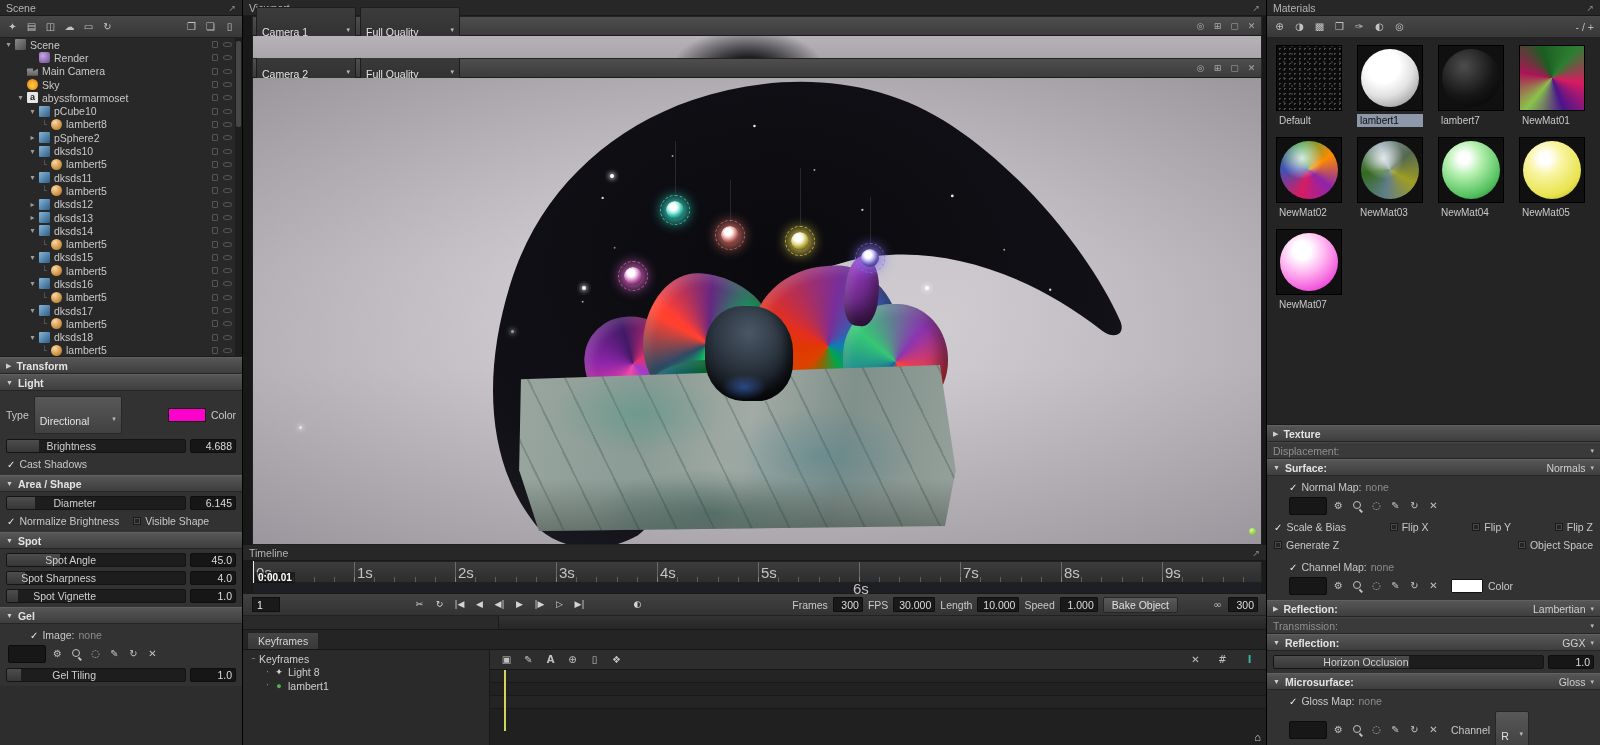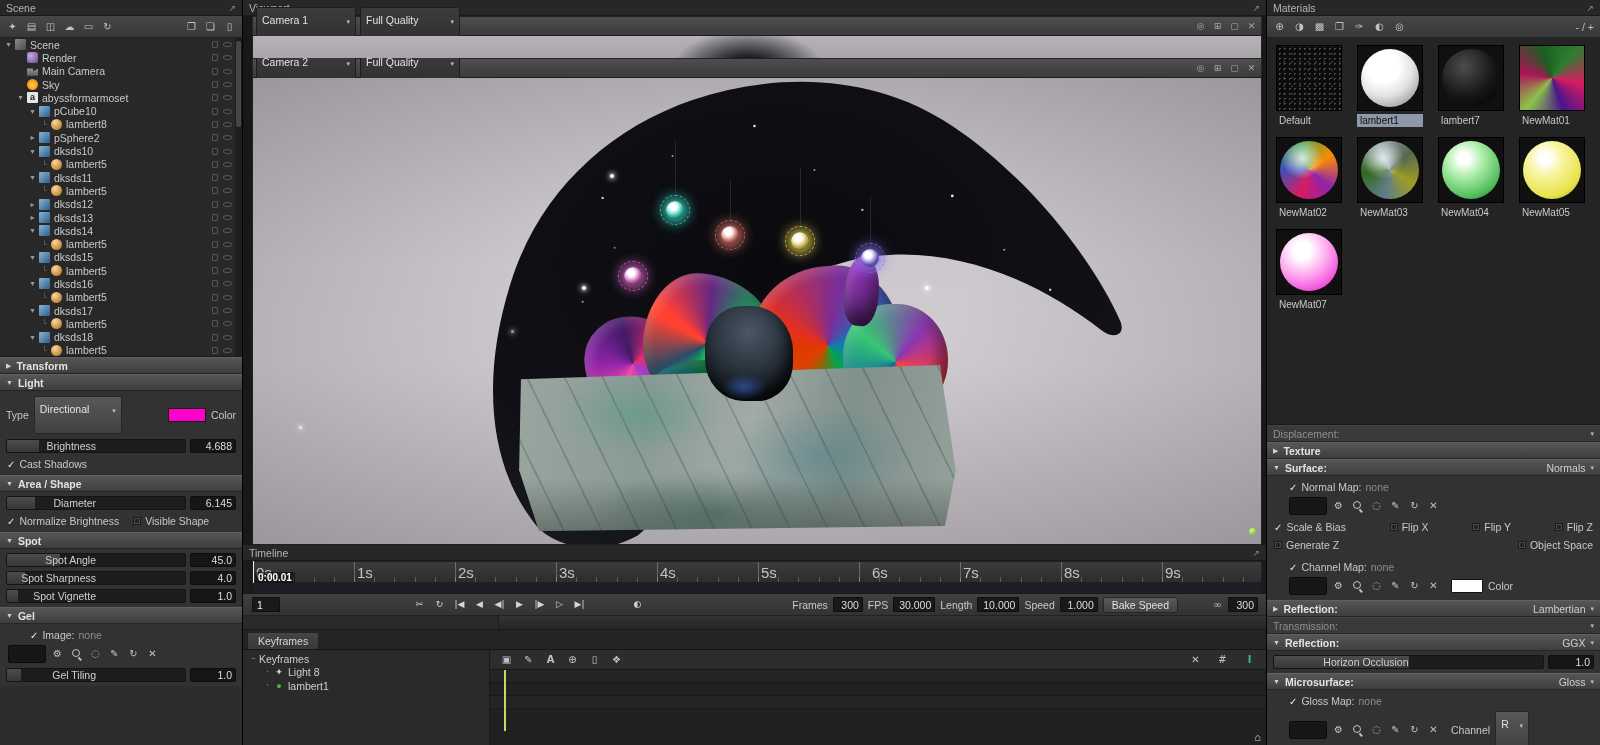--- a/index.html
+++ b/index.html
@@ -18,21 +18,21 @@
   .sech{height:17px;flex:0 0 17px;display:flex;align-items:center;gap:5px;padding:0 6px;
         background:linear-gradient(#565656,#3e3e3e);border-top:1px solid #616161;border-bottom:1px solid #252525;
         color:#e3e3e3;font-weight:bold}
   .sech .arr{font-size:7px;color:#cfcfcf}
   .sech.dim{background:#3a3a3a;border-top-color:#454545;color:#909090;font-weight:normal}
   .sech .mode{margin-left:auto;font-weight:normal;color:#cfcfcf;display:inline-flex;align-items:center}
   .sech .mode::after{content:"▾";font-size:7px;margin-left:5px;color:#bbb}
   .body{background:#323232;padding:2px 0}
   .prow{display:flex;align-items:center;gap:5px;padding:3px 6px}
   .plabel{color:#c8c8c8}
-  .dd{display:inline-flex;align-items:flex-end;justify-content:space-between;background:linear-gradient(#585858,#414141);
+  .dd{display:inline-flex;align-items:flex-start;justify-content:space-between;background:linear-gradient(#585858,#414141);
       border:1px solid #272727;border-radius:2px;padding:18px 5px;color:#e2e2e2;height:15px}
   .dd::after{content:"▾";font-size:7px;color:#bbb;margin-left:7px}
   .srow{display:flex;align-items:center;gap:4px;padding:2px 6px}
   .strack{position:relative;flex:1;height:14px;background:#1d1d1d;border:1px solid #141414;border-radius:2px;overflow:hidden}
   .sfill{position:absolute;left:0;top:0;bottom:0;background:linear-gradient(#4d4d4d,#373737)}
   .slabel{position:absolute;right:50%;top:0;line-height:13px;color:#cfcfcf;white-space:nowrap}
   .sval{width:46px;height:14px;background:#161616;border:1px solid #0e0e0e;border-radius:2px;color:#ddd;
         line-height:13px;text-align:right;padding:0 3px}
   .chkrow{display:flex;align-items:center;gap:14px;padding:3px 7px}
   .chk{display:inline-flex;align-items:center;gap:4px;color:#c8c8c8}
@@ -208,21 +208,21 @@
     <div class="tree">
         <div class="trow" style="padding-left: 3px;">
           <span class="texp">▾</span>
           <span class="ti ti-scene"></span>
           <span>Scene</span>
           <span class="trow-right">
             <i class="lockdot"></i>
             <i class="eyedot"></i>
           </span>
         </div>
-        <div class="trow" style="padding-left: 15px;">
+        <div class="trow" style="padding-left: 27px;">
           <span class="texp"></span>
           <span class="ti ti-render"></span>
           <span>Render</span>
           <span class="trow-right">
             <i class="lockdot"></i>
             <i class="eyedot"></i>
           </span>
         </div>
         <div class="trow" style="padding-left: 15px;">
           <span class="texp"></span>
@@ -649,21 +649,21 @@
       <span class="undock">↗</span>
     </div>
     <div class="tl-wrap">
       <div class="ruler">
           <span class="tick" style="left: 3px;">0s</span>
           <span class="tick" style="left: 104px;">1s</span>
           <span class="tick" style="left: 205px;">2s</span>
           <span class="tick" style="left: 306px;">3s</span>
           <span class="tick" style="left: 407px;">4s</span>
           <span class="tick" style="left: 508px;">5s</span>
-          <span class="tick" style="left: 619px;">6s</span>
+          <span class="tick" style="left: 600px; margin-top: 16px;">6s</span>
           <span class="tick" style="left: 710px;">7s</span>
           <span class="tick" style="left: 811px;">8s</span>
           <span class="tick" style="left: 912px;">9s</span>
         </div>
       <div class="track1"></div>
       <div class="playhead"></div>
       <div class="time-cur"><span>0:00.01</span></div>
     </div>
     <div class="controls">
       <span class="framebox">1</span>
@@ -681,21 +681,21 @@
         </span>
       <span class="fields">
         <span class="flabel">Frames</span>
         <span class="fval" style="width:30px">300</span>
         <span class="flabel">FPS</span>
         <span class="fval" style="width:42px">30.000</span>
         <span class="flabel">Length</span>
         <span class="fval" style="width:42px">10.000</span>
         <span class="flabel">Speed</span>
         <span class="fval" style="width:38px">1.000</span>
-        <button class="btn">Bake Speed</button>
+        <button class="btn">Bake Object</button>
       </span>
       <span class="linkgroup">
         <span class="icn">∞</span>
         <span class="fval" style="width:30px">300</span>
       </span>
     </div>
     <div class="track2">
         <span class="seg"></span>
       </div>
 
@@ -813,27 +813,27 @@
           </div>
           <div class="mcell">
             <div class="mthumb">
               <div class="msphere m-magenta"></div>
             </div>
             <div class="mlabel">NewMat07</div>
           </div>
         </div>
     </div>
 
+    <div class="sech">
+      <span class="arr">▶</span>
+      <span>Texture</span>
+    </div>
     <div class="sech dim">
       <span>Displacement:</span>
       <span class="mode"></span>
-    </div>
-    <div class="sech">
-      <span class="arr">▶</span>
-      <span>Texture</span>
     </div>
 
     <div class="sech">
       <span class="arr">▼</span>
       <span>Surface:</span>
       <span class="mode">
           <span>Normals</span>
         </span>
     </div>
     <div class="body">

